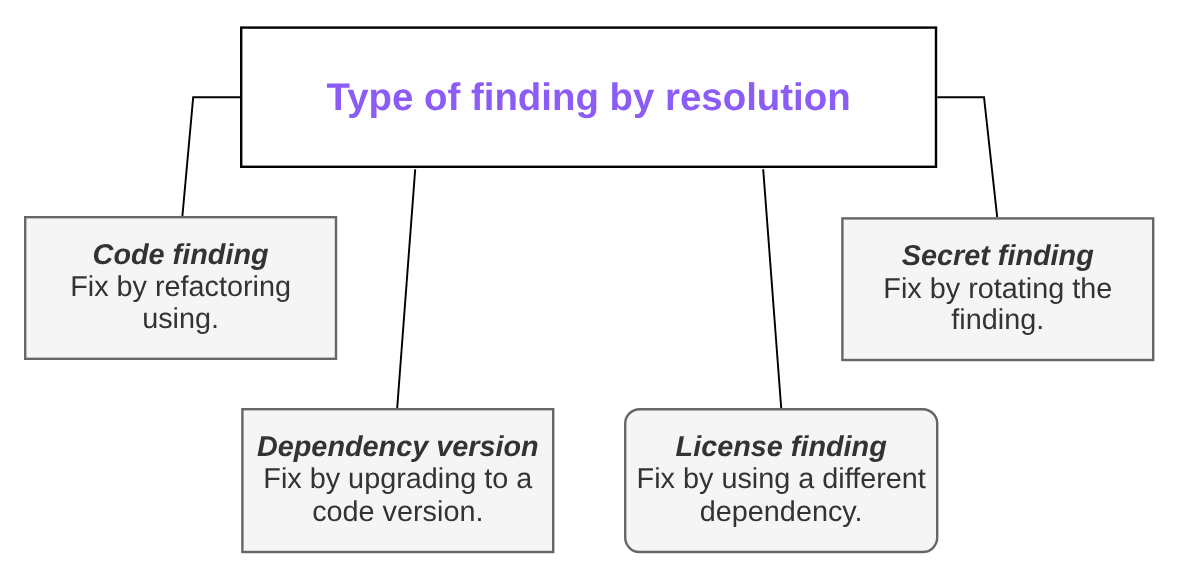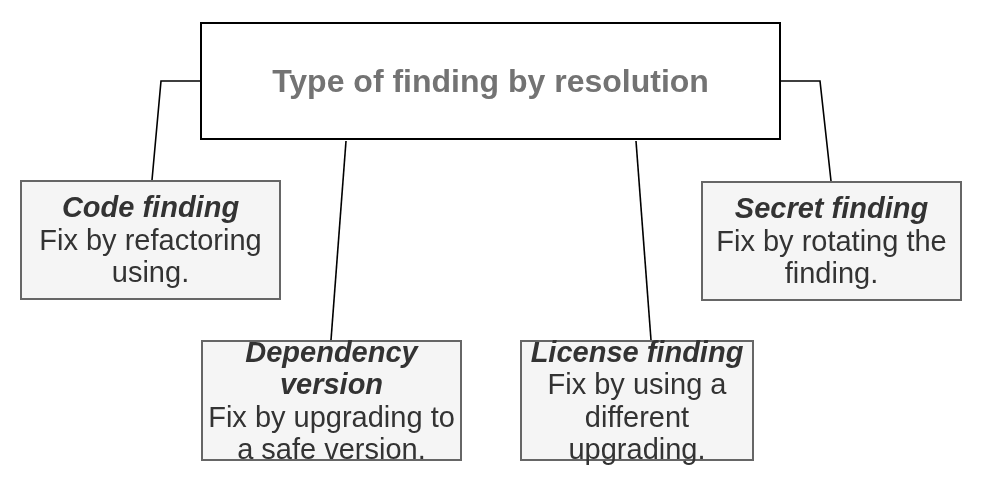--- a/index.html
+++ b/index.html
@@ -36,43 +36,43 @@
     align-items: center;
     text-align: center;
   }
   .node-root {
     left: 200px;
     top: 22px;
     width: 581px;
     height: 118px;
     background: #ffffff;
     border: 2px solid #000000;
-    color: #737373;
+    color: #8b5cf6;
     font-size: 32px;
     font-weight: bold;
     line-height: 1.15;
     padding: 0 6px;
   }
   .node-child {
     width: 261px;
     height: 120px;
     background: #f5f5f5;
     border: 2px solid #666666;
     color: #333333;
-    font-size: 29px;
+    font-size: 24px;
     line-height: 1.12;
     padding: 0 2px;
   }
   .node-child .node-title {
     font-weight: bold;
     font-style: italic;
   }
   #node-code       { left: 20px;  top: 180px; }
   #node-dependency { left: 201px; top: 340px; height: 121px; }
-  #node-license    { left: 520px; top: 340px; width: 234px; height: 121px; }
+  #node-license    { left: 520px; top: 340px; width: 262px; height: 121px; border-radius: 13px; }
   #node-secret     { left: 701px; top: 181px; text-align: center; }
 </style>
 </head>
 <body>
 
 <div class="canvas">
 
   <svg class="connectors" viewBox="0 0 982 482" xmlns="http://www.w3.org/2000/svg" aria-hidden="true">
     <path d="M 200 81 L 161 81 L 152 180"></path>
     <path d="M 346 141 L 331 340"></path>
@@ -84,26 +84,26 @@
     <span>Type of finding by resolution</span>
   </div>
 
   <div class="node node-child" id="node-code">
     <div class="node-title">Code finding</div>
     <div class="node-desc">Fix by refactoring using.</div>
   </div>
 
   <div class="node node-child" id="node-dependency">
     <div class="node-title">Dependency version</div>
-    <div class="node-desc">Fix by upgrading to a safe version.</div>
+    <div class="node-desc">Fix by upgrading to a code version.</div>
   </div>
 
   <div class="node node-child" id="node-license">
     <div class="node-title">License finding</div>
-    <div class="node-desc">Fix by using a different upgrading.</div>
+    <div class="node-desc">Fix by using a different dependency.</div>
   </div>
 
   <div class="node node-child" id="node-secret">
     <div class="node-title">Secret finding</div>
     <div class="node-desc">Fix by rotating the finding.</div>
   </div>
 
 </div>
 
 </body></html>

